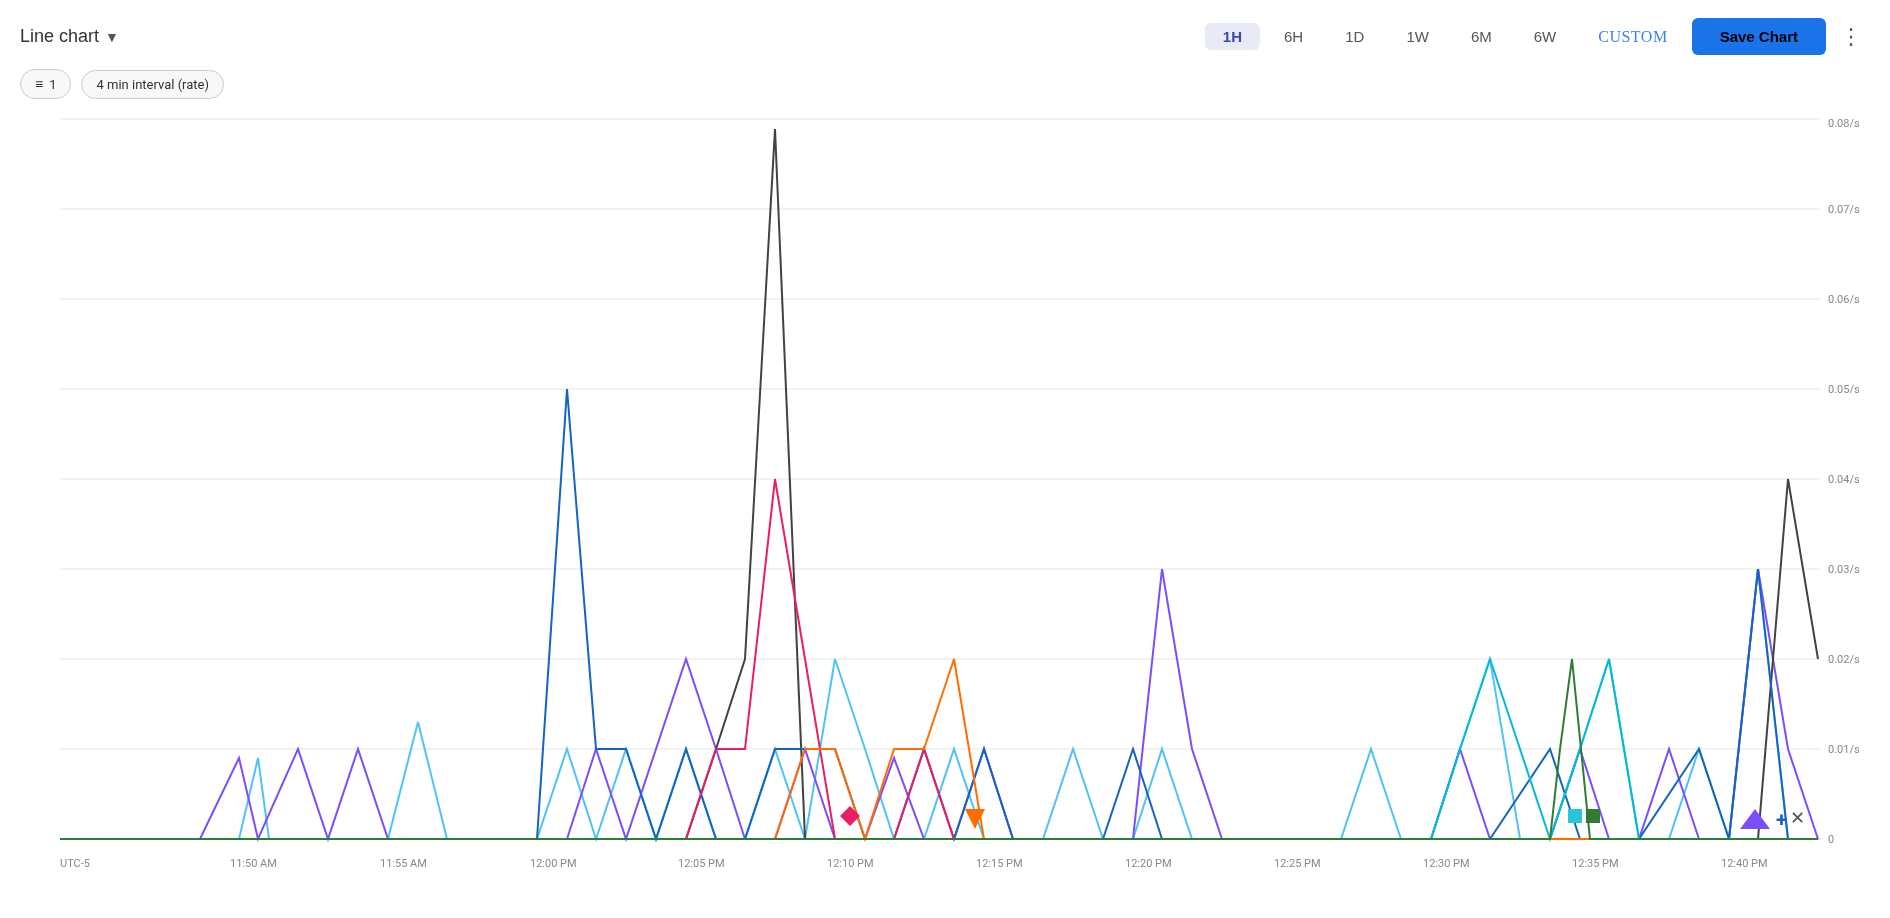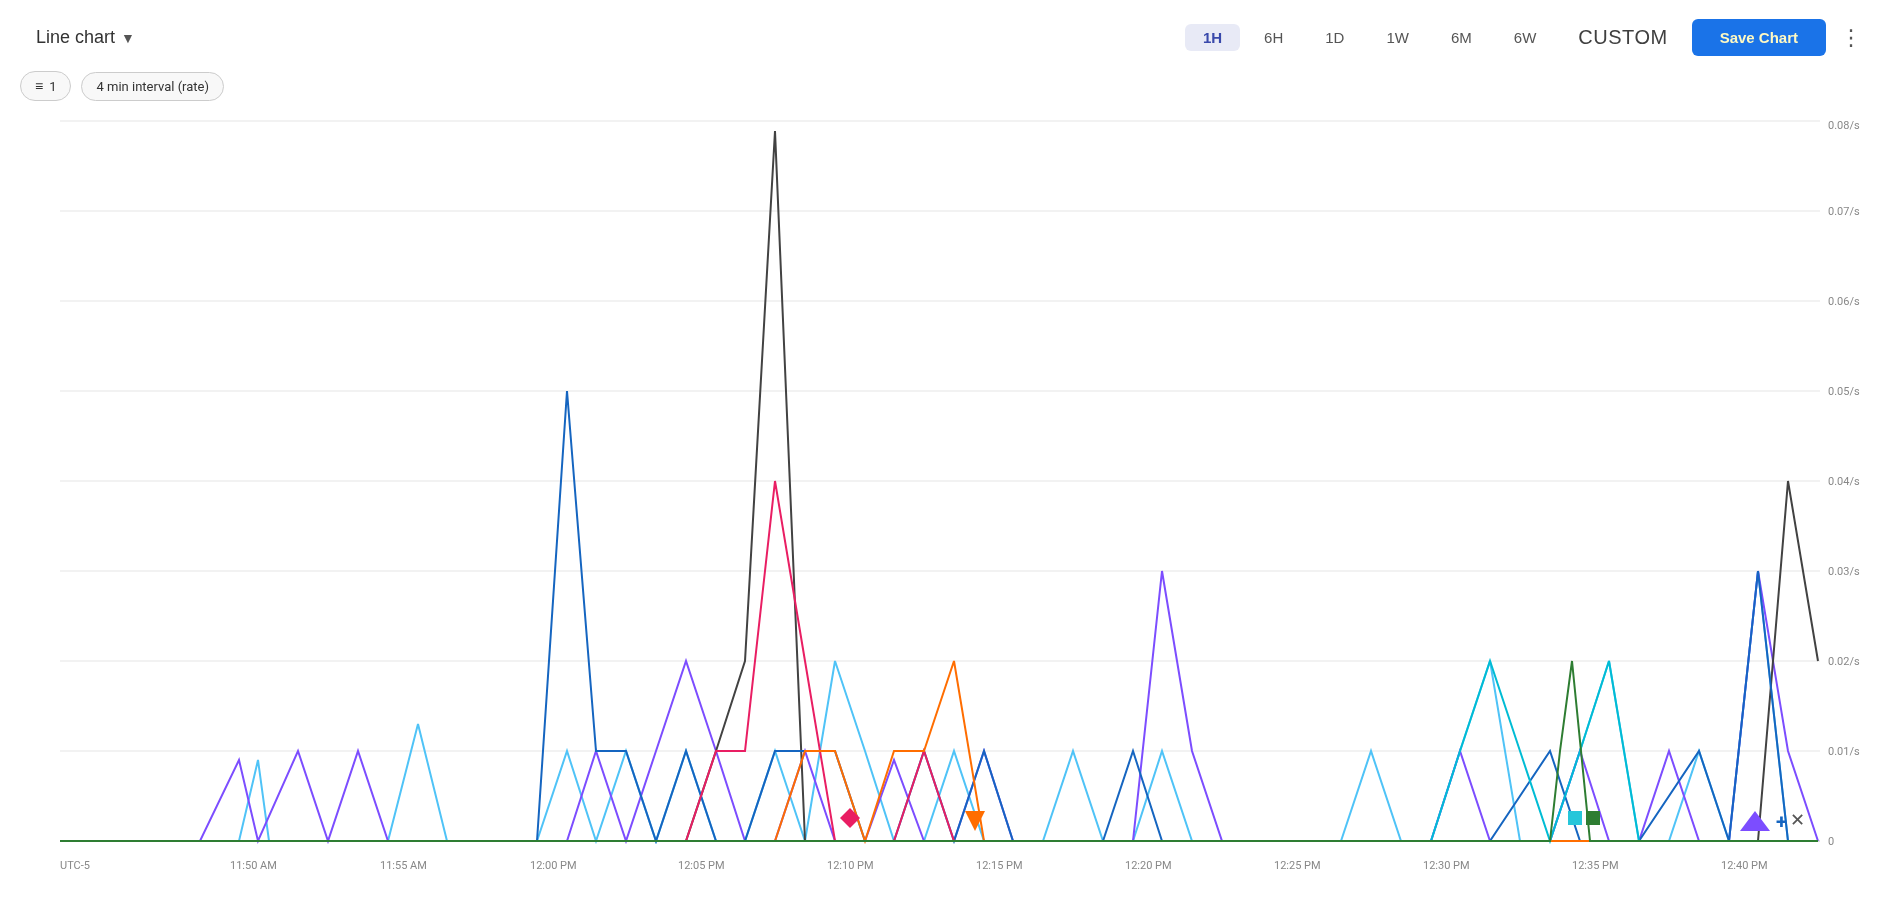--- a/index.html
+++ b/index.html
@@ -16,21 +16,20 @@
       display: flex;
       align-items: center;
       padding: 18px 20px 10px 20px;
       justify-content: space-between;
     }
 
     .left-section {
       display: flex;
       align-items: center;
       gap: 8px;
-      margin-left: 16px;
     }
 
     .chart-type-btn {
       display: flex;
       align-items: center;
       gap: 6px;
       font-size: 18px;
       font-weight: 400;
       background: none;
       border: none;
@@ -63,32 +62,33 @@
     .time-btn.active {
       background: #e8eaf6;
       color: #3949ab;
       font-weight: 600;
     }
 
     .custom-btn {
       padding: 8px 18px;
       border-radius: 6px;
       border: none;
-      font-size: 20px;
+      font-size: 16px;
       cursor: pointer;
       background: transparent;
-      color: #404040;
+      color: #3b82f6;
       font-weight: 500;
       letter-spacing: 0.5px;
+      font-family: Liberation Serif, serif;
     }
 
     .save-chart-btn {
       padding: 10px 28px;
       background: #1a73e8;
-      color: #fef9c3;
+      color: #000000;
       border: none;
       border-radius: 6px;
       font-size: 15px;
       font-weight: 600;
       cursor: pointer;
     }
 
     .more-btn {
       background: none;
       border: none;

